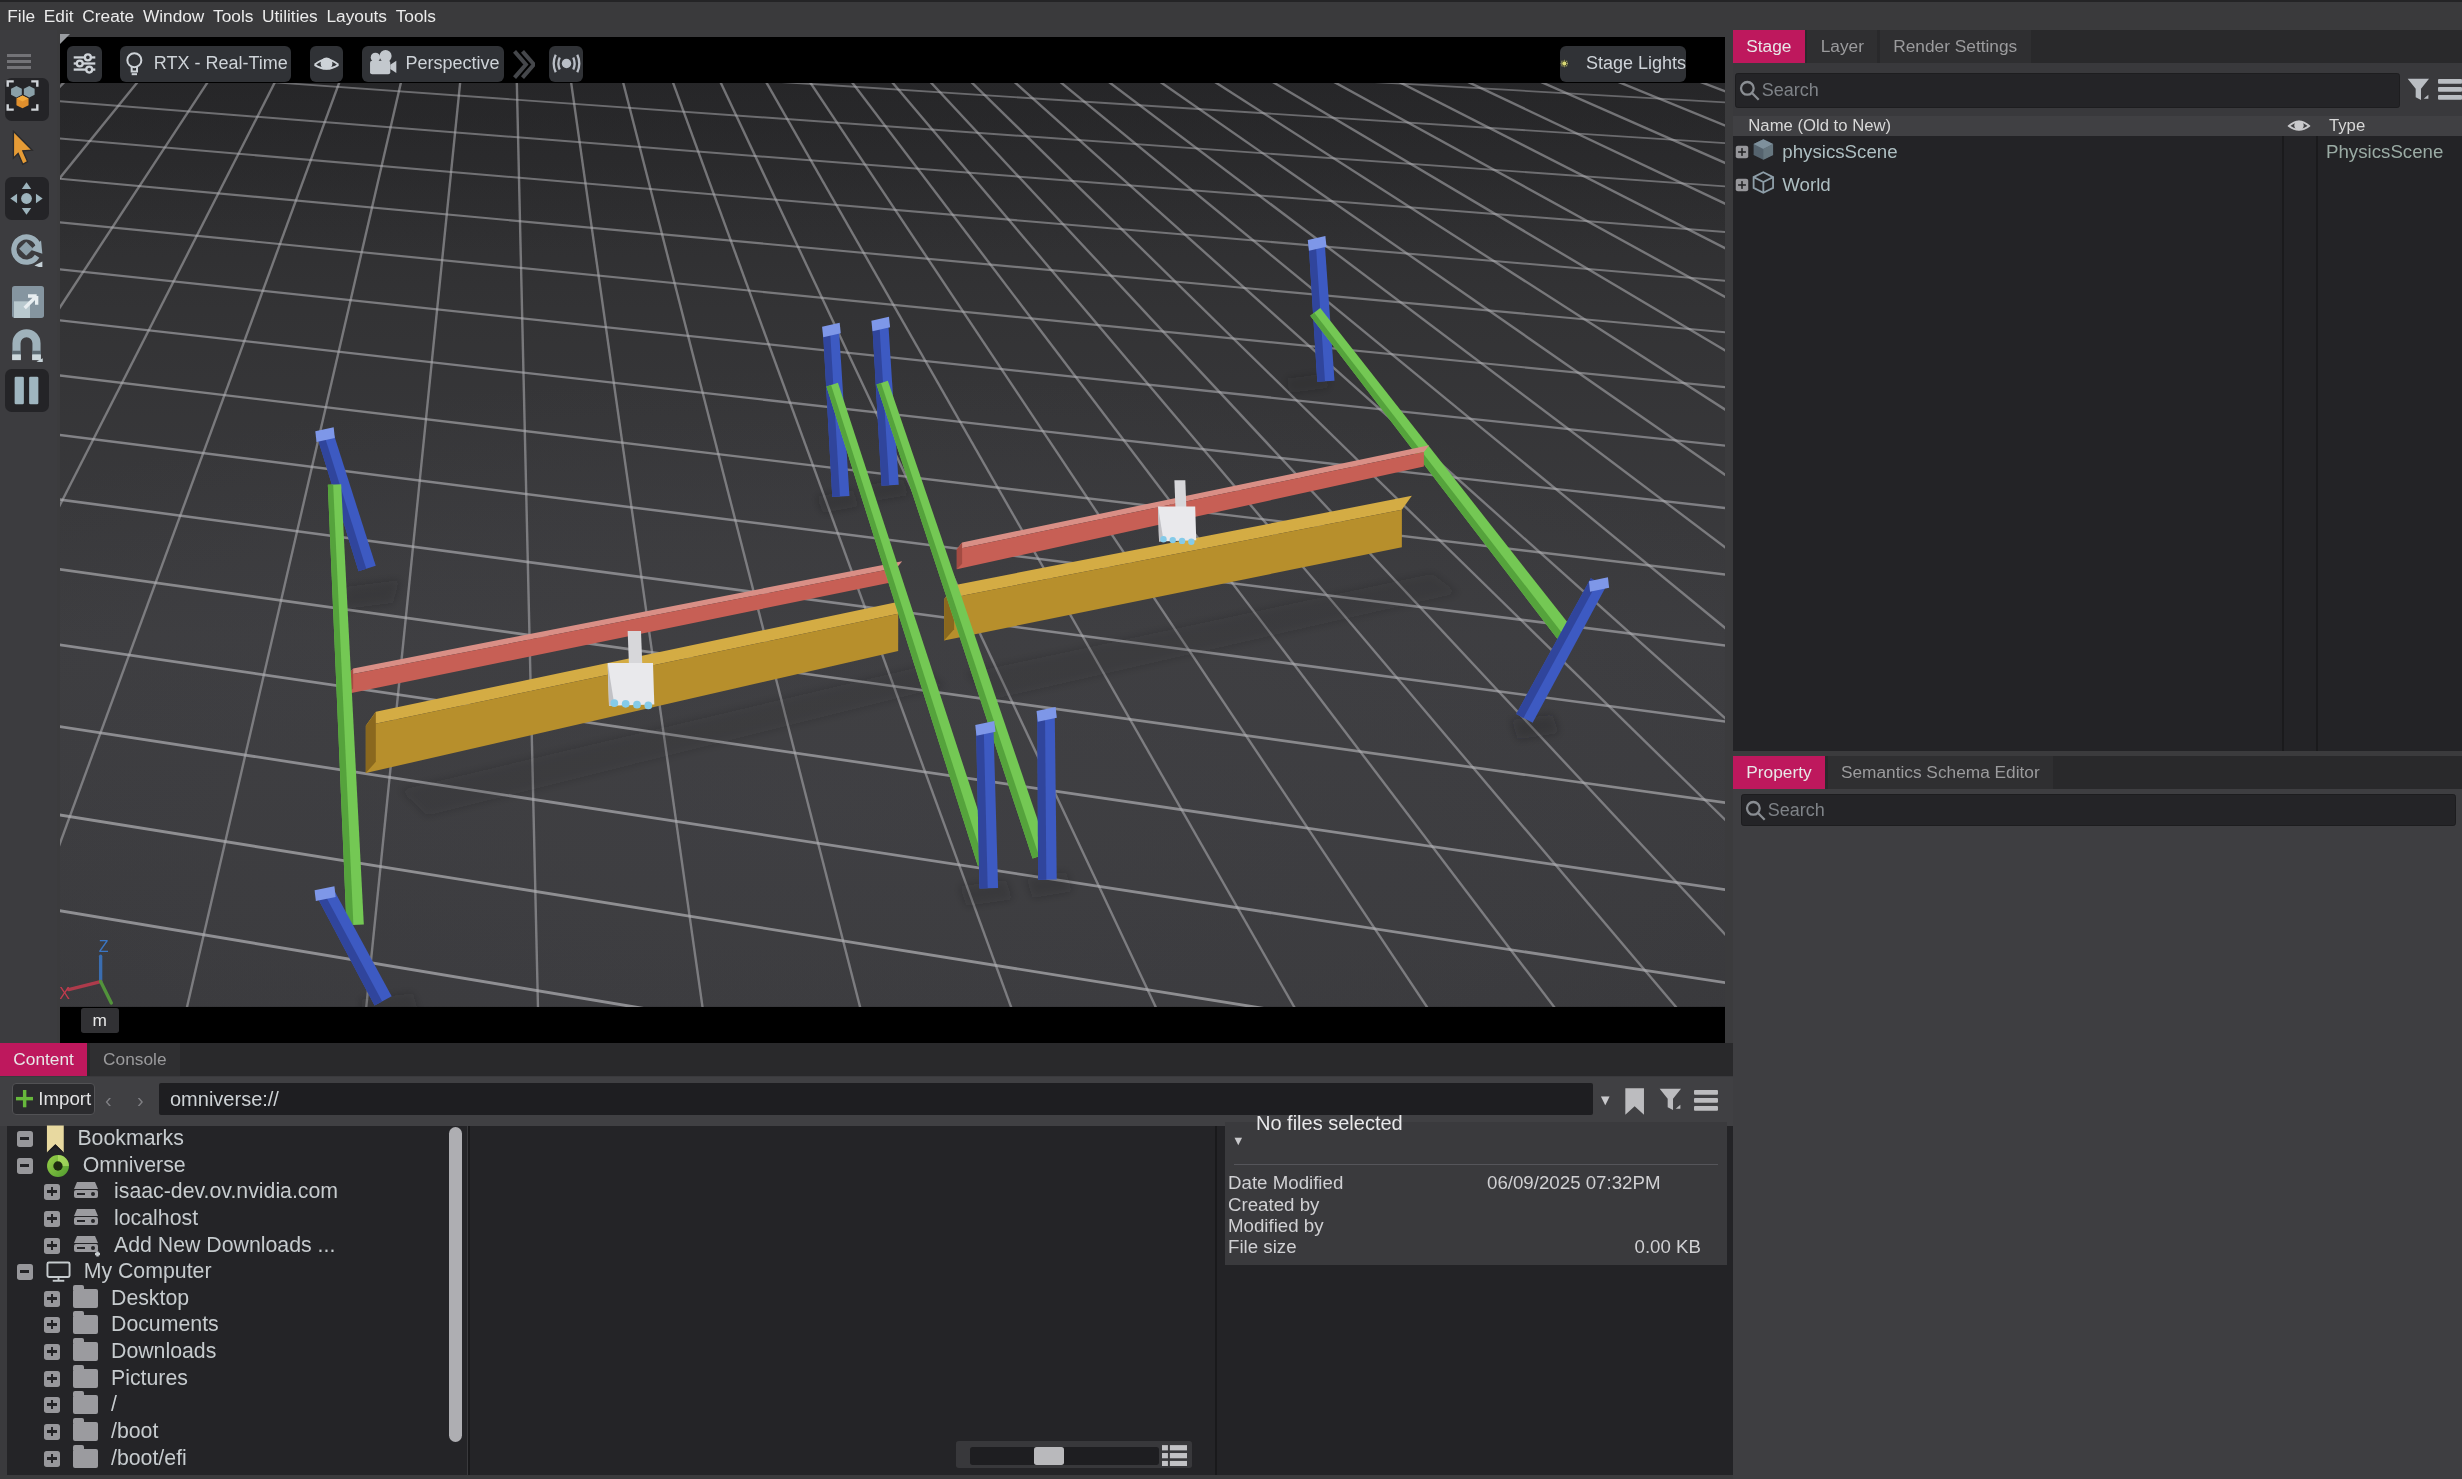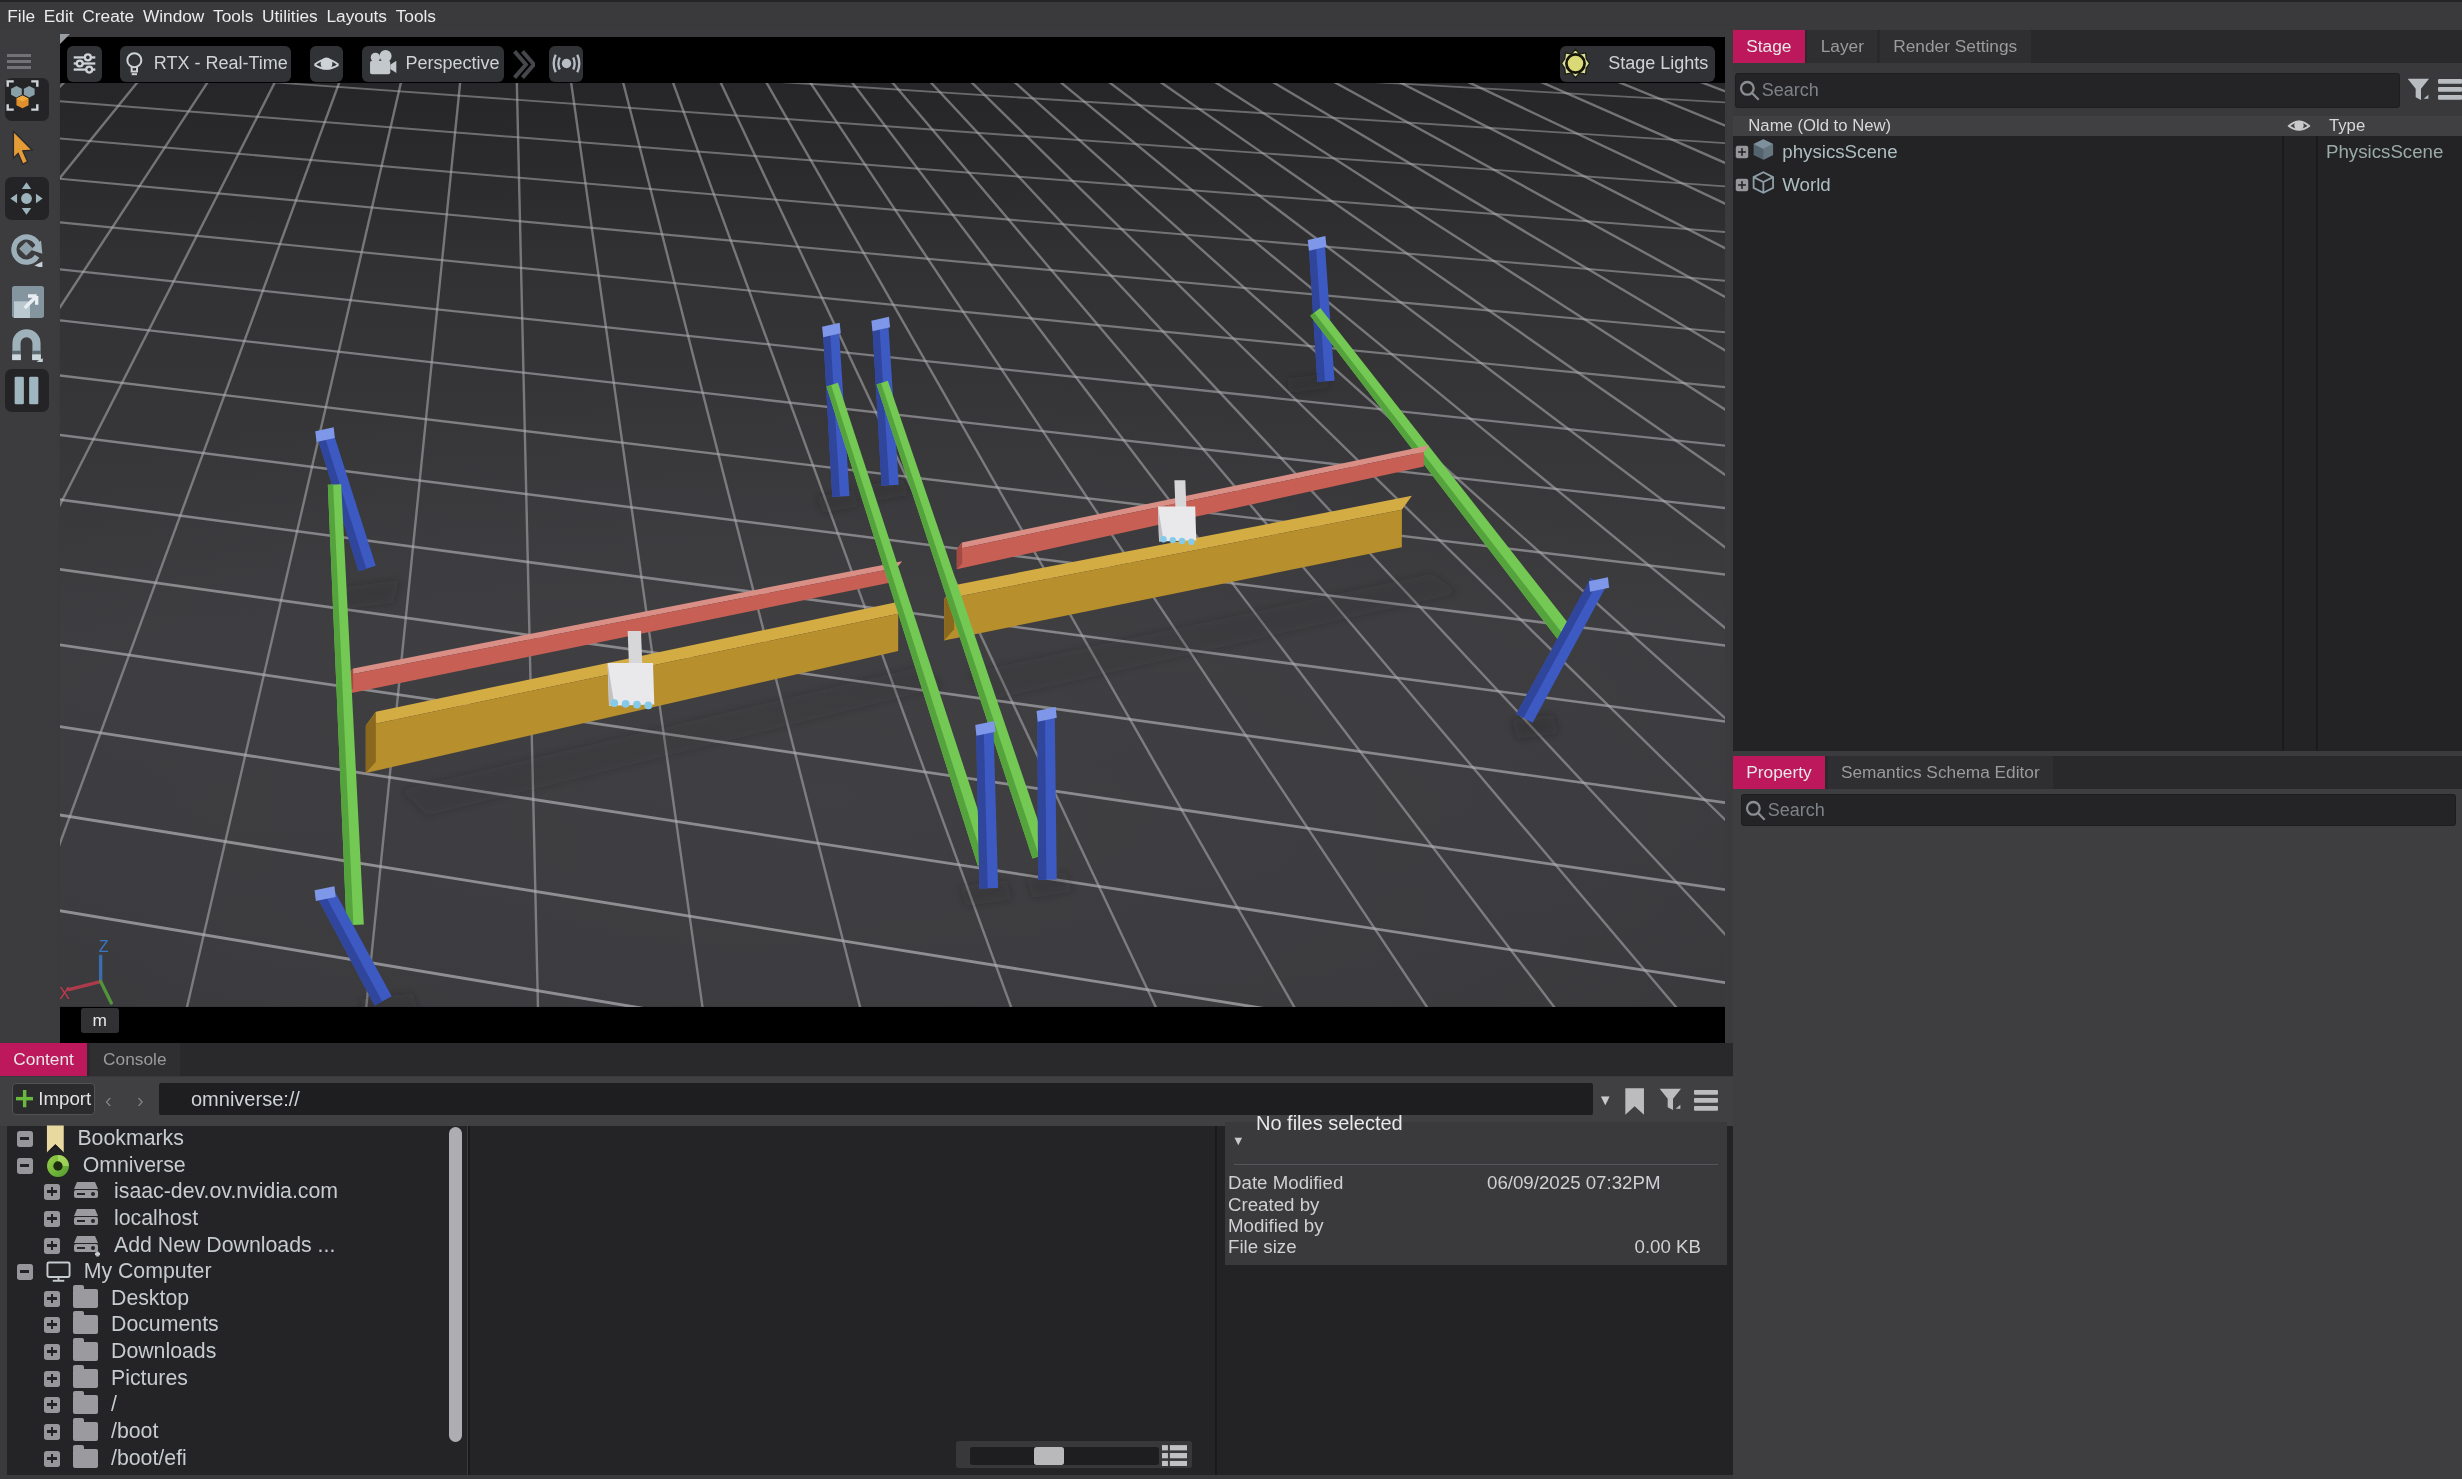--- a/index.html
+++ b/index.html
@@ -37,21 +37,21 @@
   color:#aebfc2;font-size:18.7px}
 .typetxt{position:absolute;color:#9aaba4;font-size:18.7px}
 #proppanel{left:1733px;top:756px;width:729px;height:724px;background:#3e3e41}
 
 #contentpanel{left:0;top:1043px;width:1733px;height:432px;background:#3a3a3d}
 #cttabs{left:0;top:1043px}
 #ctstrip{left:0;top:1077px;width:1733px;height:49px;background:#404043}
 #importbtn{left:12px;top:1083px;width:83px;height:32px;background:#2b2b2e;border:1.3px solid #525255;
   border-radius:4px;color:#e2e2e4;font-size:18.7px;display:flex;align-items:center;justify-content:center;gap:5.3px}
 #pathbar{left:159px;top:1083px;width:1434px;height:32px;background:#1e1e21;border-radius:2px;
-  color:#ced3d6;font-size:20px;display:flex;align-items:center;padding-left:32px}
+  color:#ced3d6;font-size:20px;display:flex;align-items:center;padding-left:11px}
 #treepane{left:6.7px;top:1126px;width:460px;height:349px;background:#242427}
 #filespane{left:468px;top:1126px;width:747px;height:349px;background:#242427;border-left:2.7px solid #19191b}
 #detailpane{left:1215px;top:1126px;width:518px;height:349px;background:#232326;border-left:2.7px solid #19191b}
 #infobox{left:1225px;top:1122px;width:502px;height:143px;background:#3a3a3d}
 .trow{position:absolute;display:flex;align-items:center;color:#c6cbce;font-size:21.3px;gap:13px}
 .pmbox{width:16px;height:16px;background:#97979b;border-radius:2.7px;position:relative;flex:none}
 .pmbox:after{content:"";position:absolute;left:3.3px;top:6.7px;width:9.3px;height:2.7px;background:#232326}
 .pmbox.plus:before{content:"";position:absolute;left:6.7px;top:3.3px;width:2.7px;height:9.3px;background:#232326}
 .folder{width:25px;height:19.3px;background:#9b9b9f;border-radius:2px;position:relative;flex:none}
 .folder:before{content:"";position:absolute;left:0;top:-4px;width:10.7px;height:4.7px;
@@ -341,21 +341,21 @@
       <svg width="31" height="27" viewBox="0 0 46 40">
         <g stroke="#b9bec6" stroke-width="3.4" fill="none">
 <circle cx="23" cy="20" r="7" fill="#b9bec6" stroke="none"></circle>
 <path d="M13 11 Q9 20 13 29"></path>
           <path d="M33 11 Q37 20 33 29"></path>
 <path d="M7 7 Q1 20 7 33"></path>
           <path d="M39 7 Q45 20 39 33"></path>
         </g>
       </svg>
     </div>
-  <div class="vbtn" style="left:1500px;width:155px;justify-content:flex-start;">
+  <div class="vbtn" style="left:1500px;width:126px;justify-content:space-between;">
       <svg width="31" height="31" viewBox="0 0 46 46">
 <path d="M23 2 L29 9 L38 7 L39 16 L44 23 L39 30 L38 39 L29 37 L23 44 L17 37 L8 39 L7 30 L2 23 L7 16 L8 7 L17 9 Z" fill="#dadca2" stroke="#1d1d10" stroke-width="2"></path>
 <circle cx="23" cy="23" r="13.5" fill="#d9d977" stroke="#151508" stroke-width="4"></circle>
       </svg>
       <span style="margin-left:9.3px">Stage Lights</span>
     </div>
   <div id="vp-bottom" class="abs"></div>
   <div id="mchip" class="abs">m</div>
 </div>
 

